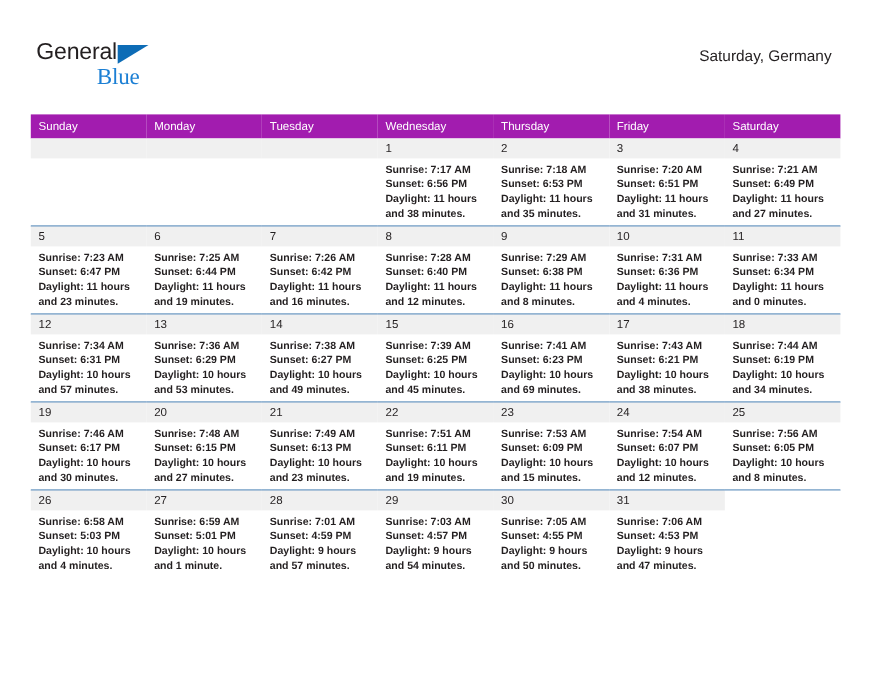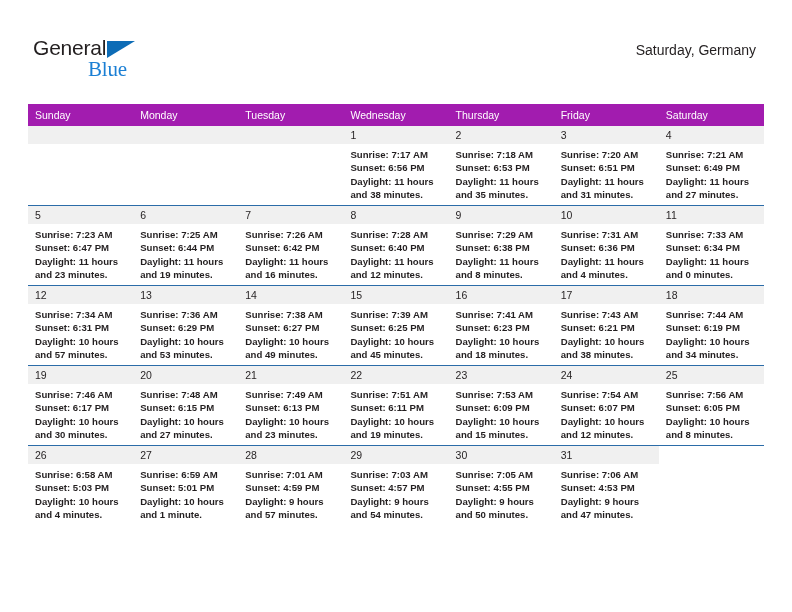--- a/index.html
+++ b/index.html
@@ -385,21 +385,21 @@
               </div>
             </div>
           </td>
           <td>
             <div class="cell">
               <div class="daynum-band">16</div>
               <div class="lines">
                 <div>Sunrise: 7:41 AM</div>
                 <div>Sunset: 6:23 PM</div>
                 <div>Daylight: 10 hours</div>
-                <div>and 18 minutes.</div>
+                <div>and 69 minutes.</div>
               </div>
             </div>
           </td>
           <td>
             <div class="cell">
               <div class="daynum-band">17</div>
               <div class="lines">
                 <div>Sunrise: 7:43 AM</div>
                 <div>Sunset: 6:21 PM</div>
                 <div>Daylight: 10 hours</div>

